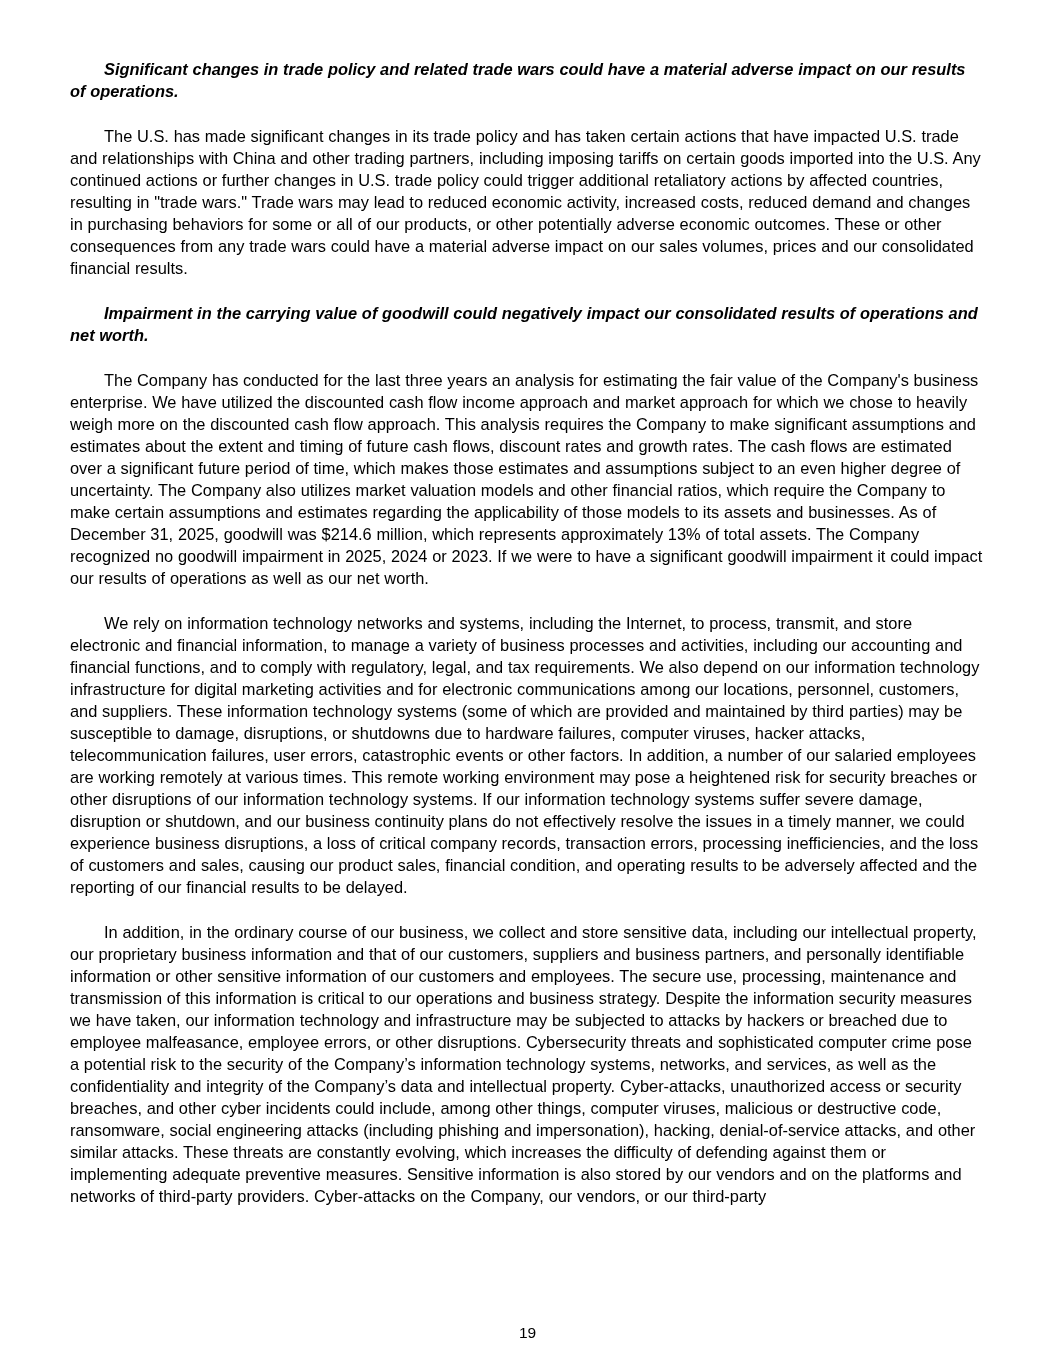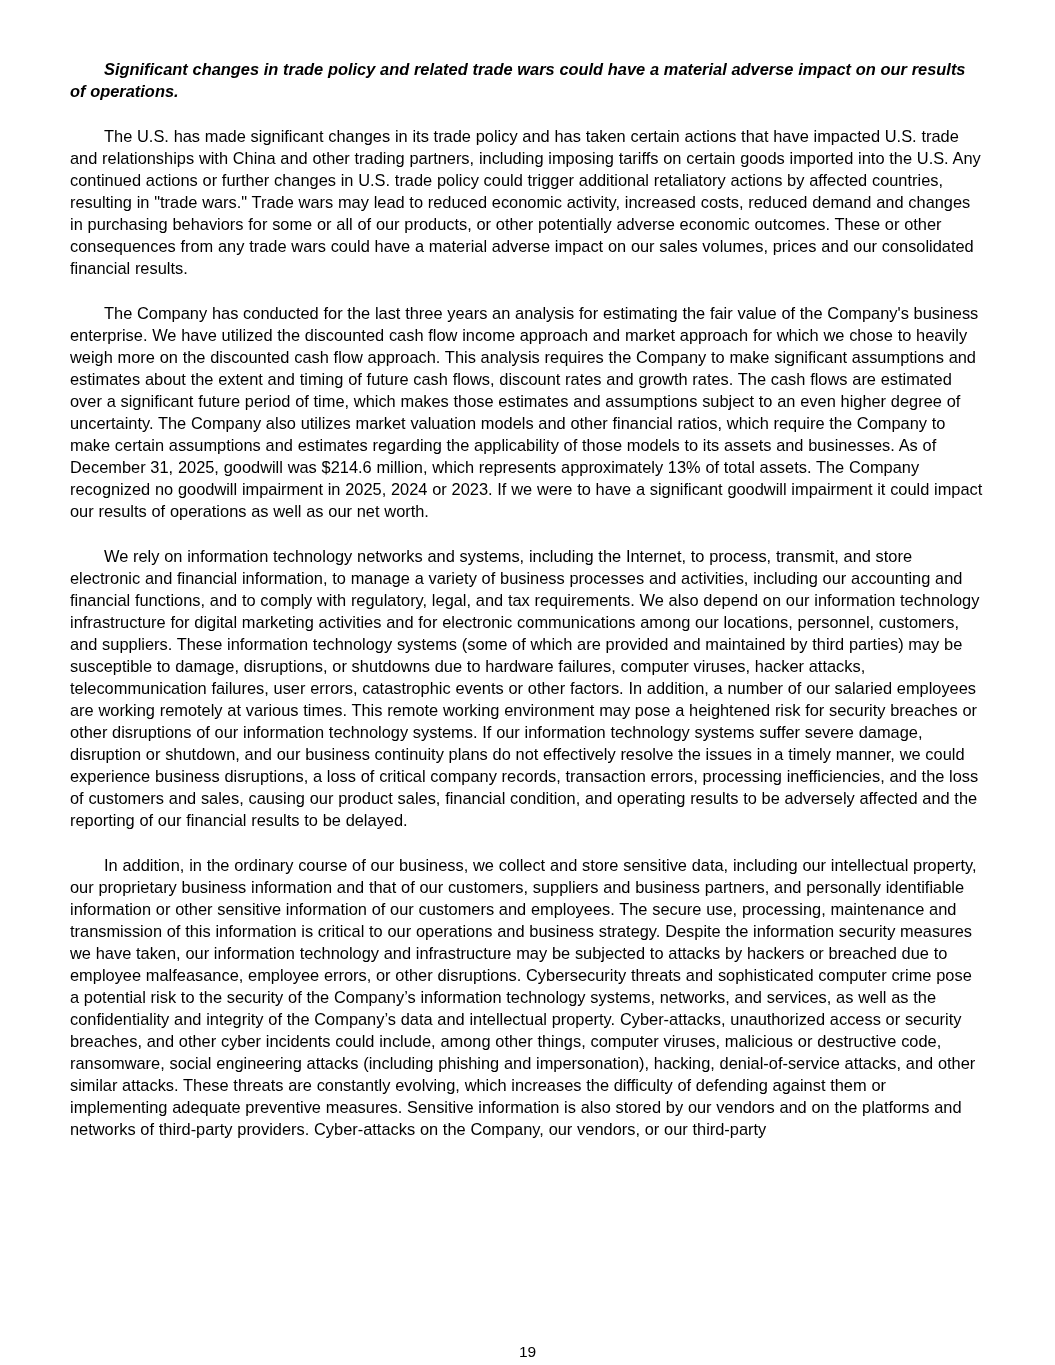--- a/index.html
+++ b/index.html
@@ -24,35 +24,36 @@
     word-spacing: 0.2px;
   }
   .heading {
     font-weight: bold;
     font-style: italic;
   }
   .page-number {
     position: absolute;
     left: 0;
     right: 0;
-    bottom: 4px;
+    bottom: 23px;
     text-align: center;
     font-size: 15.5px;
     line-height: 18px;
     color: #000000;
   }
 </style>
 </head>
 <body>
 
 <div class="page">
   <p class="block heading">Significant changes in trade policy and related trade wars could have a material adverse impact on our results of operations.</p>
 
   <p class="block">The U.S. has made significant changes in its trade policy and has taken certain actions that have impacted U.S. trade and relationships with China and other trading partners, including imposing tariffs on certain goods imported into the U.S.  Any continued actions or further changes in U.S. trade policy could trigger additional retaliatory actions by affected countries, resulting in "trade wars." Trade wars may lead to reduced economic activity, increased costs, reduced demand and changes in purchasing behaviors for some or all of our products, or other potentially adverse economic outcomes. These or other consequences from any trade wars could have a material adverse impact on our sales volumes, prices and our consolidated financial results.</p>
 
+  <p class="block heading">Impairment in the carrying value of goodwill could negatively impact our consolidated results of operations and net worth.</p>
 
   <p class="block">The Company has conducted for the last three years an analysis for estimating the fair value of the Company's business enterprise. We have utilized the discounted cash flow income approach and market approach for which we chose to heavily weigh more on the discounted cash flow approach. This analysis requires the Company to make significant assumptions and estimates about the extent and timing of future cash flows, discount rates and growth rates. The cash flows are estimated over a significant future period of time, which makes those estimates and assumptions subject to an even higher degree of uncertainty. The Company also utilizes market valuation models and other financial ratios, which require the Company to make certain assumptions and estimates regarding the applicability of those models to its assets and businesses. As of December 31, 2025, goodwill was $214.6 million, which represents approximately 13% of total assets. The Company recognized no goodwill impairment in 2025, 2024 or 2023. If we were to have a significant goodwill impairment it could impact our results of operations as well as our net worth.</p>
 
 
   <p class="block">We rely on information technology networks and systems, including the Internet, to process, transmit, and store electronic and financial information, to manage a variety of business processes and activities, including our accounting and financial functions, and to comply with regulatory, legal, and tax requirements. We also depend on our information technology infrastructure for digital marketing activities and for electronic communications among our locations, personnel, customers, and suppliers. These information technology systems (some of which are provided and maintained by third parties) may be susceptible to damage, disruptions, or shutdowns due to hardware failures, computer viruses, hacker attacks, telecommunication failures, user errors, catastrophic events or other factors. In addition, a number of our salaried employees are working remotely at various times. This remote working environment may pose a heightened risk for security breaches or other disruptions of our information technology systems. If our information technology systems suffer severe damage, disruption or shutdown, and our business continuity plans do not effectively resolve the issues in a timely manner, we could experience business disruptions, a loss of critical company records, transaction errors, processing inefficiencies, and the loss of customers and sales, causing our product sales, financial condition, and operating results to be adversely affected and the reporting of our financial results to be delayed.</p>
 
   <p class="block">In addition, in the ordinary course of our business, we collect and store sensitive data, including our intellectual property, our proprietary business information and that of our customers, suppliers and business partners, and personally identifiable information or other sensitive information of our customers and employees. The secure use, processing, maintenance and transmission of this information is critical to our operations and business strategy. Despite the information security measures we have taken, our information technology and infrastructure may be subjected to attacks by hackers or breached due to employee malfeasance, employee errors, or other disruptions. Cybersecurity threats and sophisticated computer crime pose a potential risk to the security of the Company’s information technology systems, networks, and services, as well as the confidentiality and integrity of the Company’s data and intellectual property. Cyber-attacks, unauthorized access or security breaches, and other cyber incidents could include, among other things, computer viruses, malicious or destructive code, ransomware, social engineering attacks (including phishing and impersonation), hacking, denial-of-service attacks, and other similar attacks. These threats are constantly evolving, which increases the difficulty of defending against them or implementing adequate preventive measures. Sensitive information is also stored by our vendors and on the platforms and networks of third-party providers. Cyber-attacks on the Company, our vendors, or our third-party</p>
 
   <div class="page-number">19</div>
 </div>

